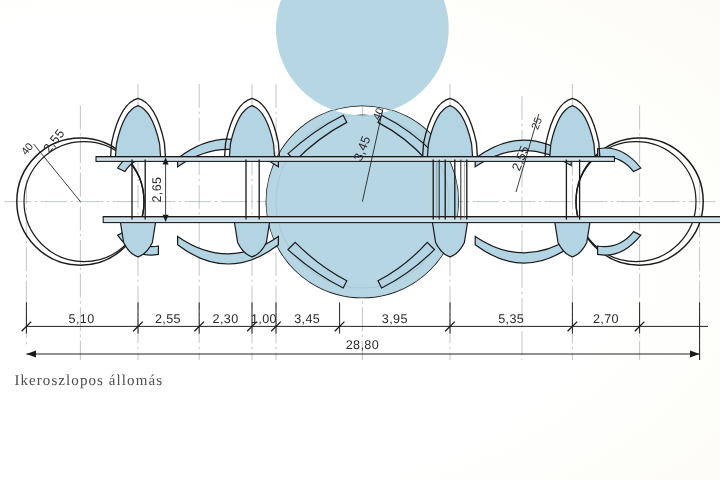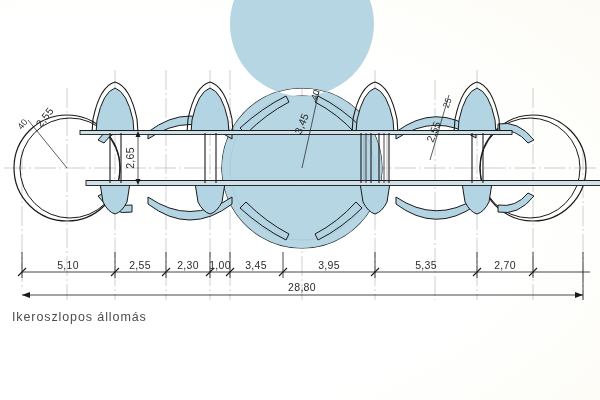--- a/index.html
+++ b/index.html
@@ -28,21 +28,21 @@
   }
   #drawing-svg {
     position: absolute;
     left: 0;
     top: 0;
   }
   #caption {
     position: absolute;
     left: 12px;
     top: 310px;
-    font-family: Liberation Sans, sans-serif;
+    font-family: Liberation Serif, serif;
     font-size: 12.5px;
     letter-spacing: 0.9px;
     color: #4d4d4d;
     white-space: nowrap;
   }
   .dim-text {
     font-family: "Liberation Sans", sans-serif;
     font-size: 10.5px;
     fill: #2b2b2b;
     letter-spacing: 0.3px;

